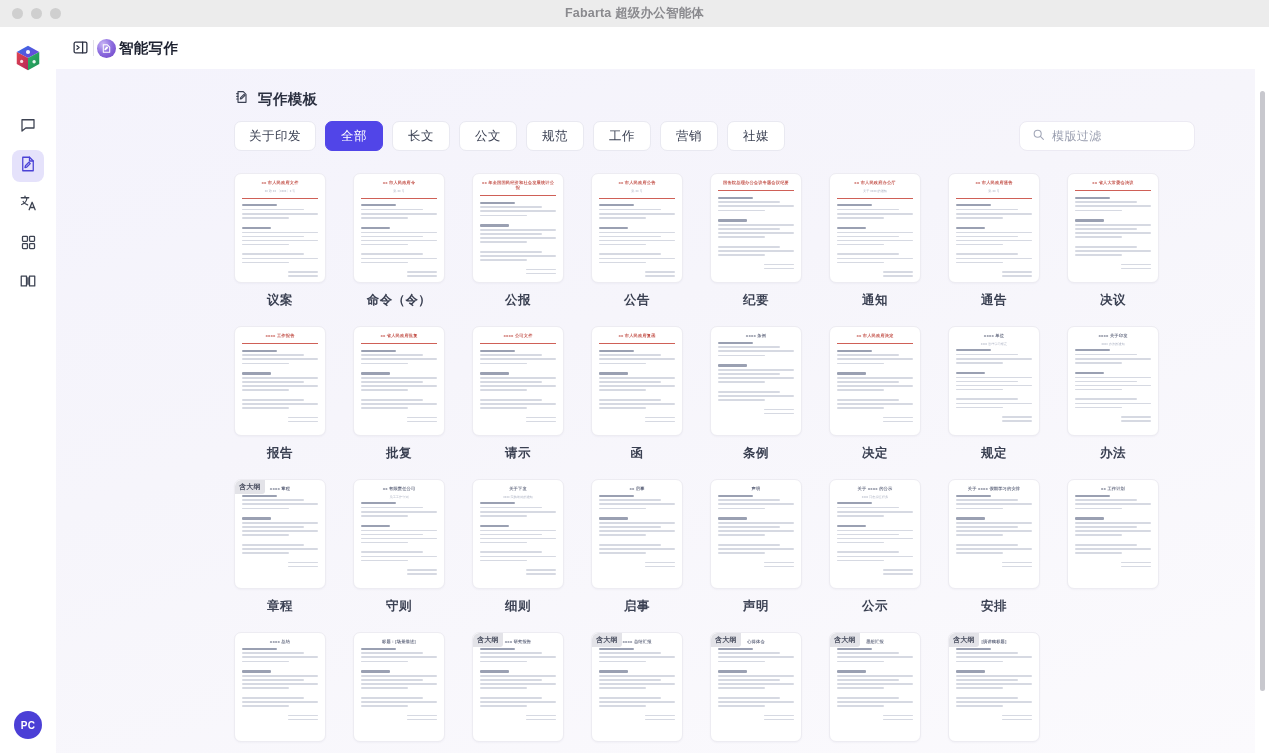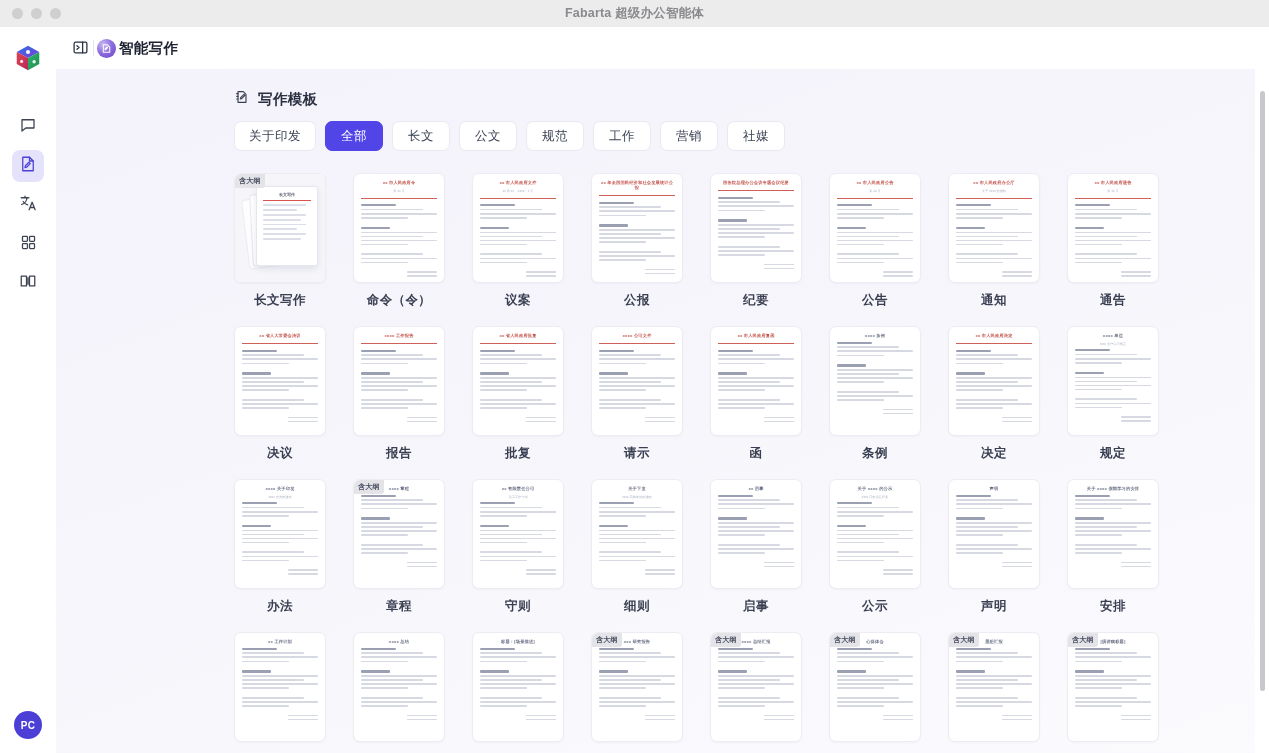--- a/index.html
+++ b/index.html
@@ -321,44 +321,58 @@
             <div class="chips">
                 <div class="chip">关于印发</div>
                 <div class="chip active">全部</div>
                 <div class="chip">长文</div>
                 <div class="chip">公文</div>
                 <div class="chip">规范</div>
                 <div class="chip">工作</div>
                 <div class="chip">营销</div>
                 <div class="chip">社媒</div>
               </div>
+            <div class="searchbox">
+              <span>
+                <svg width="13" height="13" viewBox="0 0 24 24" fill="none" stroke="#a2a7b8" stroke-width="2" stroke-linecap="round">
+                  <circle cx="10.5" cy="10.5" r="6.5"></circle>
+                    <path d="M15.5 15.5L21 21"></path>
+                </svg>
+              </span>
+              <span class="search-ph">模版过滤</span>
+            </div>
           </div>
 
           <div class="grid">
               <div class="card">
                 <div class="thumb">
-                  <div class="badge">含大纲</div>
-                  <div class="stack">
-                    <div class="sheet b1"></div>
-                    <div class="sheet b2"></div>
-                    <div class="sheet top">
-                      <div class="st">长文写作</div>
-                      <div class="sr"></div>
-                      <div class="sl w1"></div>
-                      <div class="sl w2"></div>
-                      <div class="sl w1"></div>
-                      <div class="sl w3"></div>
-                      <div class="sl w1"></div>
-                      <div class="sl w2"></div>
-                      <div class="sl w1"></div>
-                      <div class="sl w3"></div>
-                    </div>
-                  </div>
-                </div>
-                <div class="card-label">长文写作</div>
+                  <div class="doc">
+                    <div class="t">xx 市人民政府文件</div>
+                    <div class="sub">xx 政 xx 〔xxxx〕x 号</div>
+                    <div class="rule"></div>
+                    <div class="h" style="width:46%"></div>
+                    <div class="l m"></div>
+                    <div class="l"></div>
+                    <div class="l s"></div>
+                    <div class="gap"></div>
+                    <div class="h" style="width:38%"></div>
+                    <div class="l"></div>
+                    <div class="l m"></div>
+                    <div class="l"></div>
+                    <div class="l s"></div>
+                    <div class="gap"></div>
+                    <div class="l m"></div>
+                    <div class="l"></div>
+                    <div class="l s"></div>
+                    <div class="gap"></div>
+                    <div class="l r"></div>
+                    <div class="l r"></div>
+                  </div>
+                </div>
+                <div class="card-label">议案</div>
               </div>
               <div class="card">
                 <div class="thumb">
                   <div class="doc">
                     <div class="t">xx 市人民政府令</div>
                     <div class="sub">第 xx 号</div>
                     <div class="rule"></div>
                     <div class="h" style="width:46%"></div>
                     <div class="l m"></div>
                     <div class="l"></div>
@@ -376,47 +390,20 @@
                     <div class="gap"></div>
                     <div class="l r"></div>
                     <div class="l r"></div>
                   </div>
                 </div>
                 <div class="card-label">命令（令）</div>
               </div>
               <div class="card">
                 <div class="thumb">
                   <div class="doc">
-                    <div class="t">xx 市人民政府文件</div>
-                    <div class="sub">xx 政 xx 〔xxxx〕x 号</div>
-                    <div class="rule"></div>
-                    <div class="h" style="width:46%"></div>
-                    <div class="l m"></div>
-                    <div class="l"></div>
-                    <div class="l s"></div>
-                    <div class="gap"></div>
-                    <div class="h" style="width:38%"></div>
-                    <div class="l"></div>
-                    <div class="l m"></div>
-                    <div class="l"></div>
-                    <div class="l s"></div>
-                    <div class="gap"></div>
-                    <div class="l m"></div>
-                    <div class="l"></div>
-                    <div class="l s"></div>
-                    <div class="gap"></div>
-                    <div class="l r"></div>
-                    <div class="l r"></div>
-                  </div>
-                </div>
-                <div class="card-label">议案</div>
-              </div>
-              <div class="card">
-                <div class="thumb">
-                  <div class="doc">
                     <div class="t">xx 年全国国民经济和社会发展统计公报</div>
                     <div class="rule"></div>
                     <div class="h" style="width:46%"></div>
                     <div class="l m"></div>
                     <div class="l"></div>
                     <div class="l s"></div>
                     <div class="gap"></div>
                     <div class="h" style="width:38%"></div>
                     <div class="l"></div>
                     <div class="l m"></div>
@@ -425,46 +412,20 @@
                     <div class="gap"></div>
                     <div class="l m"></div>
                     <div class="l"></div>
                     <div class="l s"></div>
                     <div class="gap"></div>
                     <div class="l r"></div>
                     <div class="l r"></div>
                   </div>
                 </div>
                 <div class="card-label">公报</div>
-              </div>
-              <div class="card">
-                <div class="thumb">
-                  <div class="doc">
-                    <div class="t">国务院总理办公会议专题会议纪要</div>
-                    <div class="rule"></div>
-                    <div class="h" style="width:46%"></div>
-                    <div class="l m"></div>
-                    <div class="l"></div>
-                    <div class="l s"></div>
-                    <div class="gap"></div>
-                    <div class="h" style="width:38%"></div>
-                    <div class="l"></div>
-                    <div class="l m"></div>
-                    <div class="l"></div>
-                    <div class="l s"></div>
-                    <div class="gap"></div>
-                    <div class="l m"></div>
-                    <div class="l"></div>
-                    <div class="l s"></div>
-                    <div class="gap"></div>
-                    <div class="l r"></div>
-                    <div class="l r"></div>
-                  </div>
-                </div>
-                <div class="card-label">纪要</div>
               </div>
               <div class="card">
                 <div class="thumb">
                   <div class="doc">
                     <div class="t">xx 市人民政府公告</div>
                     <div class="sub">第 xx 号</div>
                     <div class="rule"></div>
                     <div class="h" style="width:46%"></div>
                     <div class="l m"></div>
                     <div class="l"></div>
@@ -482,20 +443,46 @@
                     <div class="gap"></div>
                     <div class="l r"></div>
                     <div class="l r"></div>
                   </div>
                 </div>
                 <div class="card-label">公告</div>
               </div>
               <div class="card">
                 <div class="thumb">
                   <div class="doc">
+                    <div class="t">国务院总理办公会议专题会议纪要</div>
+                    <div class="rule"></div>
+                    <div class="h" style="width:46%"></div>
+                    <div class="l m"></div>
+                    <div class="l"></div>
+                    <div class="l s"></div>
+                    <div class="gap"></div>
+                    <div class="h" style="width:38%"></div>
+                    <div class="l"></div>
+                    <div class="l m"></div>
+                    <div class="l"></div>
+                    <div class="l s"></div>
+                    <div class="gap"></div>
+                    <div class="l m"></div>
+                    <div class="l"></div>
+                    <div class="l s"></div>
+                    <div class="gap"></div>
+                    <div class="l r"></div>
+                    <div class="l r"></div>
+                  </div>
+                </div>
+                <div class="card-label">纪要</div>
+              </div>
+              <div class="card">
+                <div class="thumb">
+                  <div class="doc">
                     <div class="t">xx 市人民政府办公厅</div>
                     <div class="sub">关于 xxxx 的通知</div>
                     <div class="rule"></div>
                     <div class="h" style="width:46%"></div>
                     <div class="l m"></div>
                     <div class="l"></div>
                     <div class="l s"></div>
                     <div class="gap"></div>
                     <div class="h" style="width:38%"></div>
                     <div class="l"></div>
@@ -872,20 +859,45 @@
                     <div class="gap"></div>
                     <div class="l r"></div>
                     <div class="l r"></div>
                   </div>
                 </div>
                 <div class="card-label">启事</div>
               </div>
               <div class="card">
                 <div class="thumb">
                   <div class="doc">
+                    <div class="t gray">声明</div>
+                    <div class="h" style="width:46%"></div>
+                    <div class="l m"></div>
+                    <div class="l"></div>
+                    <div class="l s"></div>
+                    <div class="gap"></div>
+                    <div class="h" style="width:38%"></div>
+                    <div class="l"></div>
+                    <div class="l m"></div>
+                    <div class="l"></div>
+                    <div class="l s"></div>
+                    <div class="gap"></div>
+                    <div class="l m"></div>
+                    <div class="l"></div>
+                    <div class="l s"></div>
+                    <div class="gap"></div>
+                    <div class="l r"></div>
+                    <div class="l r"></div>
+                  </div>
+                </div>
+                <div class="card-label">声明</div>
+              </div>
+              <div class="card">
+                <div class="thumb">
+                  <div class="doc">
                     <div class="t gray">关于 xxxx 的公示</div>
                     <div class="sub">xxxx 同志拟任职务</div>
                     <div class="h" style="width:46%"></div>
                     <div class="l m"></div>
                     <div class="l"></div>
                     <div class="l s"></div>
                     <div class="gap"></div>
                     <div class="h" style="width:38%"></div>
                     <div class="l"></div>
                     <div class="l m"></div>
@@ -894,45 +906,20 @@
                     <div class="gap"></div>
                     <div class="l m"></div>
                     <div class="l"></div>
                     <div class="l s"></div>
                     <div class="gap"></div>
                     <div class="l r"></div>
                     <div class="l r"></div>
                   </div>
                 </div>
                 <div class="card-label">公示</div>
-              </div>
-              <div class="card">
-                <div class="thumb">
-                  <div class="doc">
-                    <div class="t gray">声明</div>
-                    <div class="h" style="width:46%"></div>
-                    <div class="l m"></div>
-                    <div class="l"></div>
-                    <div class="l s"></div>
-                    <div class="gap"></div>
-                    <div class="h" style="width:38%"></div>
-                    <div class="l"></div>
-                    <div class="l m"></div>
-                    <div class="l"></div>
-                    <div class="l s"></div>
-                    <div class="gap"></div>
-                    <div class="l m"></div>
-                    <div class="l"></div>
-                    <div class="l s"></div>
-                    <div class="gap"></div>
-                    <div class="l r"></div>
-                    <div class="l r"></div>
-                  </div>
-                </div>
-                <div class="card-label">声明</div>
               </div>
               <div class="card">
                 <div class="thumb">
                   <div class="doc">
                     <div class="t gray">关于 xxxx 假期学习的安排</div>
                     <div class="h" style="width:46%"></div>
                     <div class="l m"></div>
                     <div class="l"></div>
                     <div class="l s"></div>
                     <div class="gap"></div>

